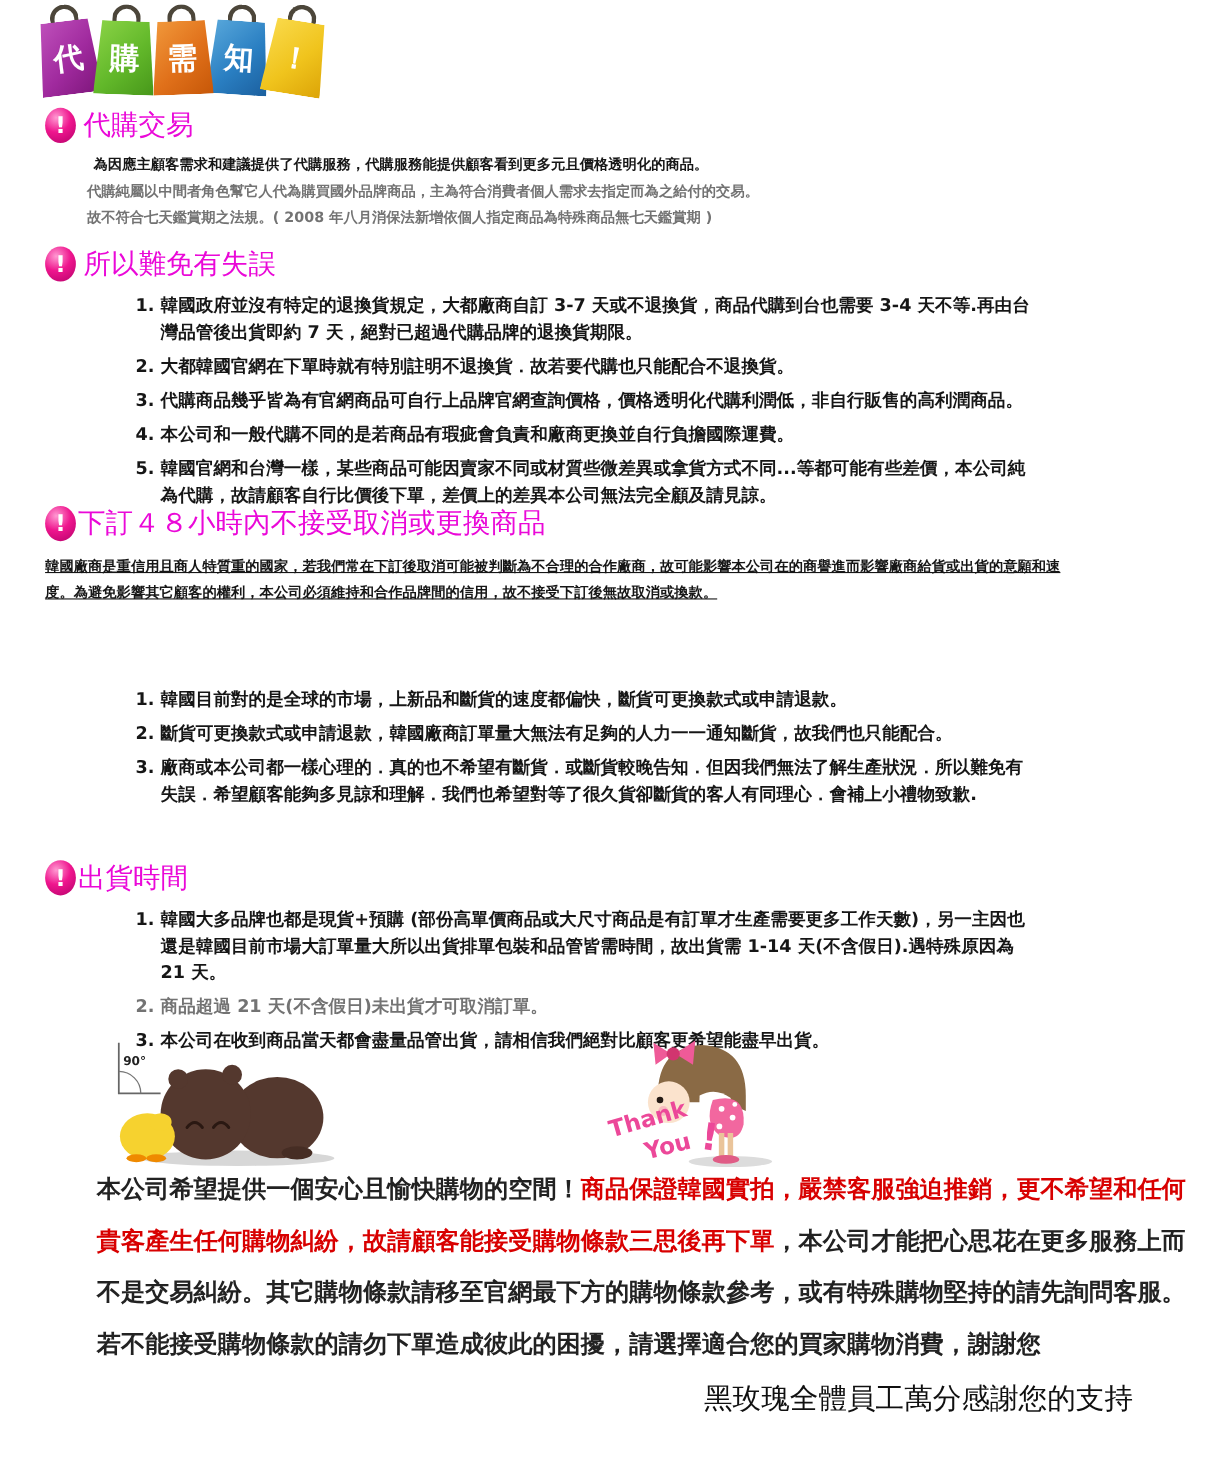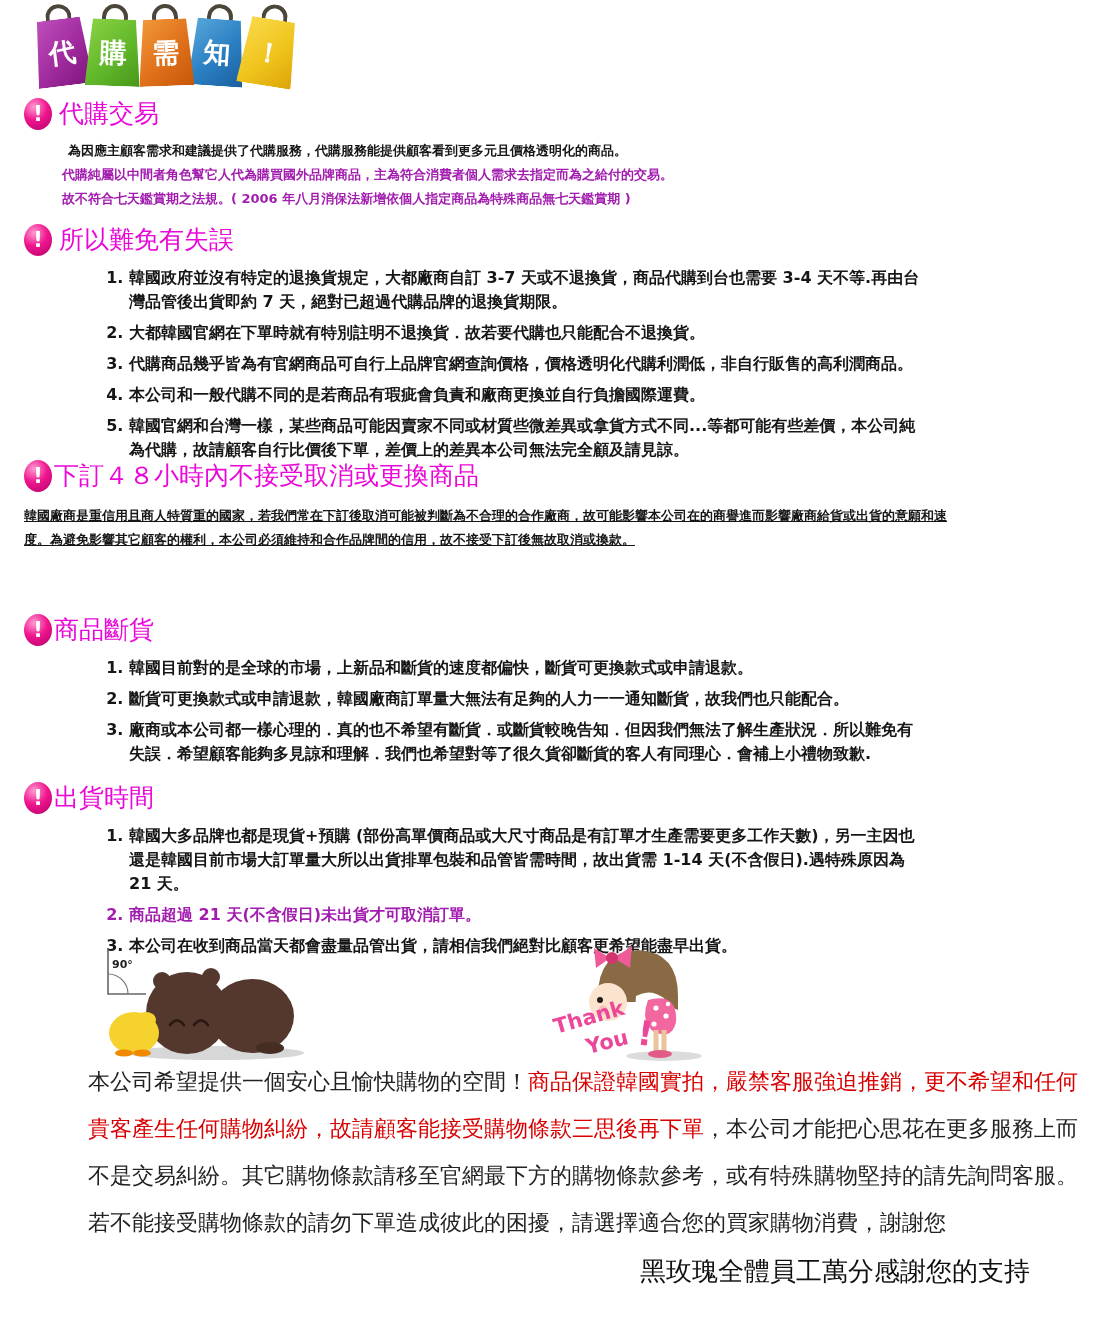--- a/index.html
+++ b/index.html
@@ -28,52 +28,52 @@
   .bag2 { transform:rotate(2deg); }
   .bag2 .bagbody { background:linear-gradient(135deg,#8cd447 0%,#62b82a 55%,#47971a 100%); }
   .bag3 { transform:rotate(-2deg); z-index:2; }
   .bag3 .bagbody { background:linear-gradient(135deg,#f29b3d 0%,#e0701a 55%,#c65708 100%); }
   .bag4 { transform:rotate(4deg); }
   .bag4 .bagbody { background:linear-gradient(135deg,#5aa9dc 0%,#2a7fc2 55%,#1b5f9e 100%); }
   .bag5 { transform:rotate(9deg); }
   .bag5 .bagbody { background:linear-gradient(135deg,#fadb4e 0%,#f0c41d 55%,#dca407 100%); }
 
   
-  .sec { position:absolute; left:24px; width:1040px; }
+  .sec { position:absolute; left:41px; width:1040px; }
   .sec-head { display:flex; align-items:center; gap:7px; }
   .excl {
     width:28px; height:32px; border-radius:50%; flex:0 0 28px;
     background:radial-gradient(circle at 36% 28%, #ff9ad2 0%, #ef168e 45%, #b4006a 100%);
     color:#fff; font-weight:bold; font-size:21px;
     display:flex; align-items:center; justify-content:center;
   }
   .excl::before { content:"!"; }
   .sec-title { color:#ea08d8; font-size:25px; font-weight:normal; line-height:32px; white-space:nowrap; }
   .tight .sec-head { gap:2px; }
 
   .txt { font-size:13px; font-weight:bold; color:#161616; line-height:24px; }
-  .red { color:#a21caf; }
+  .red { color:#737373; }
   .p-first { padding-left:44px; margin-top:9px; }
   .p-cont  { padding-left:38px; }
 
   ol.nlist { margin-top:10px; padding-left:64px; width:900px;
              font-size:16px; font-weight:bold; color:#161616; line-height:24px; }
   ol.nlist li { margin-bottom:7px;margin-left:41px; }
   ol.nlist li::marker { font-weight:bold; }
   .body-par { margin-top:12px; width:928px;text-decoration:underline; }
 
   
   .illus { position:absolute; }
   .illus-left  { left:84px;  top:936px; }
   .illus-right { left:552px; top:930px; }
 
   
   .closing {
     position:absolute; left:88px; top:1058px; width:992px;
-    font-family:"DejaVu Serif", serif; font-size:22px; line-height:47px; color:#222;
+    font-family:"DejaVu Serif", serif; font-size:22px; line-height:47px; color:#222;font-weight:bold;
   }
   .closing .redseg { color:#d80000; }
 
   
   .footer {
     position:absolute; left:640px; top:1254px;
     font-family:Liberation Sans, sans-serif; font-size:26px; color:#101010; white-space:nowrap;
   }
 </style>
 </head>
@@ -104,21 +104,21 @@
     </div>
   </div>
 
   <div class="sec" style="top:98px;">
     <div class="sec-head">
       <span class="excl"></span>
       <h2 class="sec-title">代購交易</h2>
     </div>
     <p class="txt p-first">為因應主顧客需求和建議提供了代購服務，代購服務能提供顧客看到更多元且價格透明化的商品。</p>
     <p class="txt red p-cont">代購純屬以中間者角色幫它人代為購買國外品牌商品，主為符合消費者個人需求去指定而為之給付的交易。</p>
-    <p class="txt red p-cont">故不符合七天鑑賞期之法規。( 2006 年八月消保法新增依個人指定商品為特殊商品無七天鑑賞期 )</p>
+    <p class="txt red p-cont">故不符合七天鑑賞期之法規。( 2008 年八月消保法新增依個人指定商品為特殊商品無七天鑑賞期 )</p>
   </div>
 
   <div class="sec" style="top:224px;">
     <div class="sec-head">
       <span class="excl"></span>
       <h2 class="sec-title">所以難免有失誤</h2>
     </div>
     <ol class="nlist">
       <li>韓國政府並沒有特定的退換貨規定，大都廠商自訂 3-7 天或不退換貨，商品代購到台也需要 3-4 天不等.再由台灣品管後出貨即約 7 天，絕對已超過代購品牌的退換貨期限。</li>
       <li>大都韓國官網在下單時就有特別註明不退換貨．故若要代購也只能配合不退換貨。</li>
@@ -130,24 +130,20 @@
 
   <div class="sec tight" style="top:460px;">
     <div class="sec-head">
       <span class="excl"></span>
       <h2 class="sec-title">下訂４８小時內不接受取消或更換商品</h2>
     </div>
     <p class="txt body-par">韓國廠商是重信用且商人特質重的國家，若我們常在下訂後取消可能被判斷為不合理的合作廠商，故可能影響本公司在的商譽進而影響廠商給貨或出貨的意願和速度。為避免影響其它顧客的權利，本公司必須維持和合作品牌間的信用，故不接受下訂後無故取消或換款。</p>
   </div>
 
   <div class="sec tight" style="top:614px;">
-    <div class="sec-head">
-      <span class="excl"></span>
-      <h2 class="sec-title">商品斷貨</h2>
-    </div>
     <ol class="nlist">
       <li>韓國目前對的是全球的市場，上新品和斷貨的速度都偏快，斷貨可更換款式或申請退款。</li>
       <li>斷貨可更換款式或申請退款，韓國廠商訂單量大無法有足夠的人力一一通知斷貨，故我們也只能配合。</li>
       <li>廠商或本公司都一樣心理的．真的也不希望有斷貨．或斷貨較晚告知．但因我們無法了解生產狀況．所以難免有失誤．希望顧客能夠多見諒和理解．我們也希望對等了很久貨卻斷貨的客人有同理心．會補上小禮物致歉.</li>
     </ol>
   </div>
 
   <div class="sec tight" style="top:782px;">
     <div class="sec-head">
       <span class="excl"></span>

